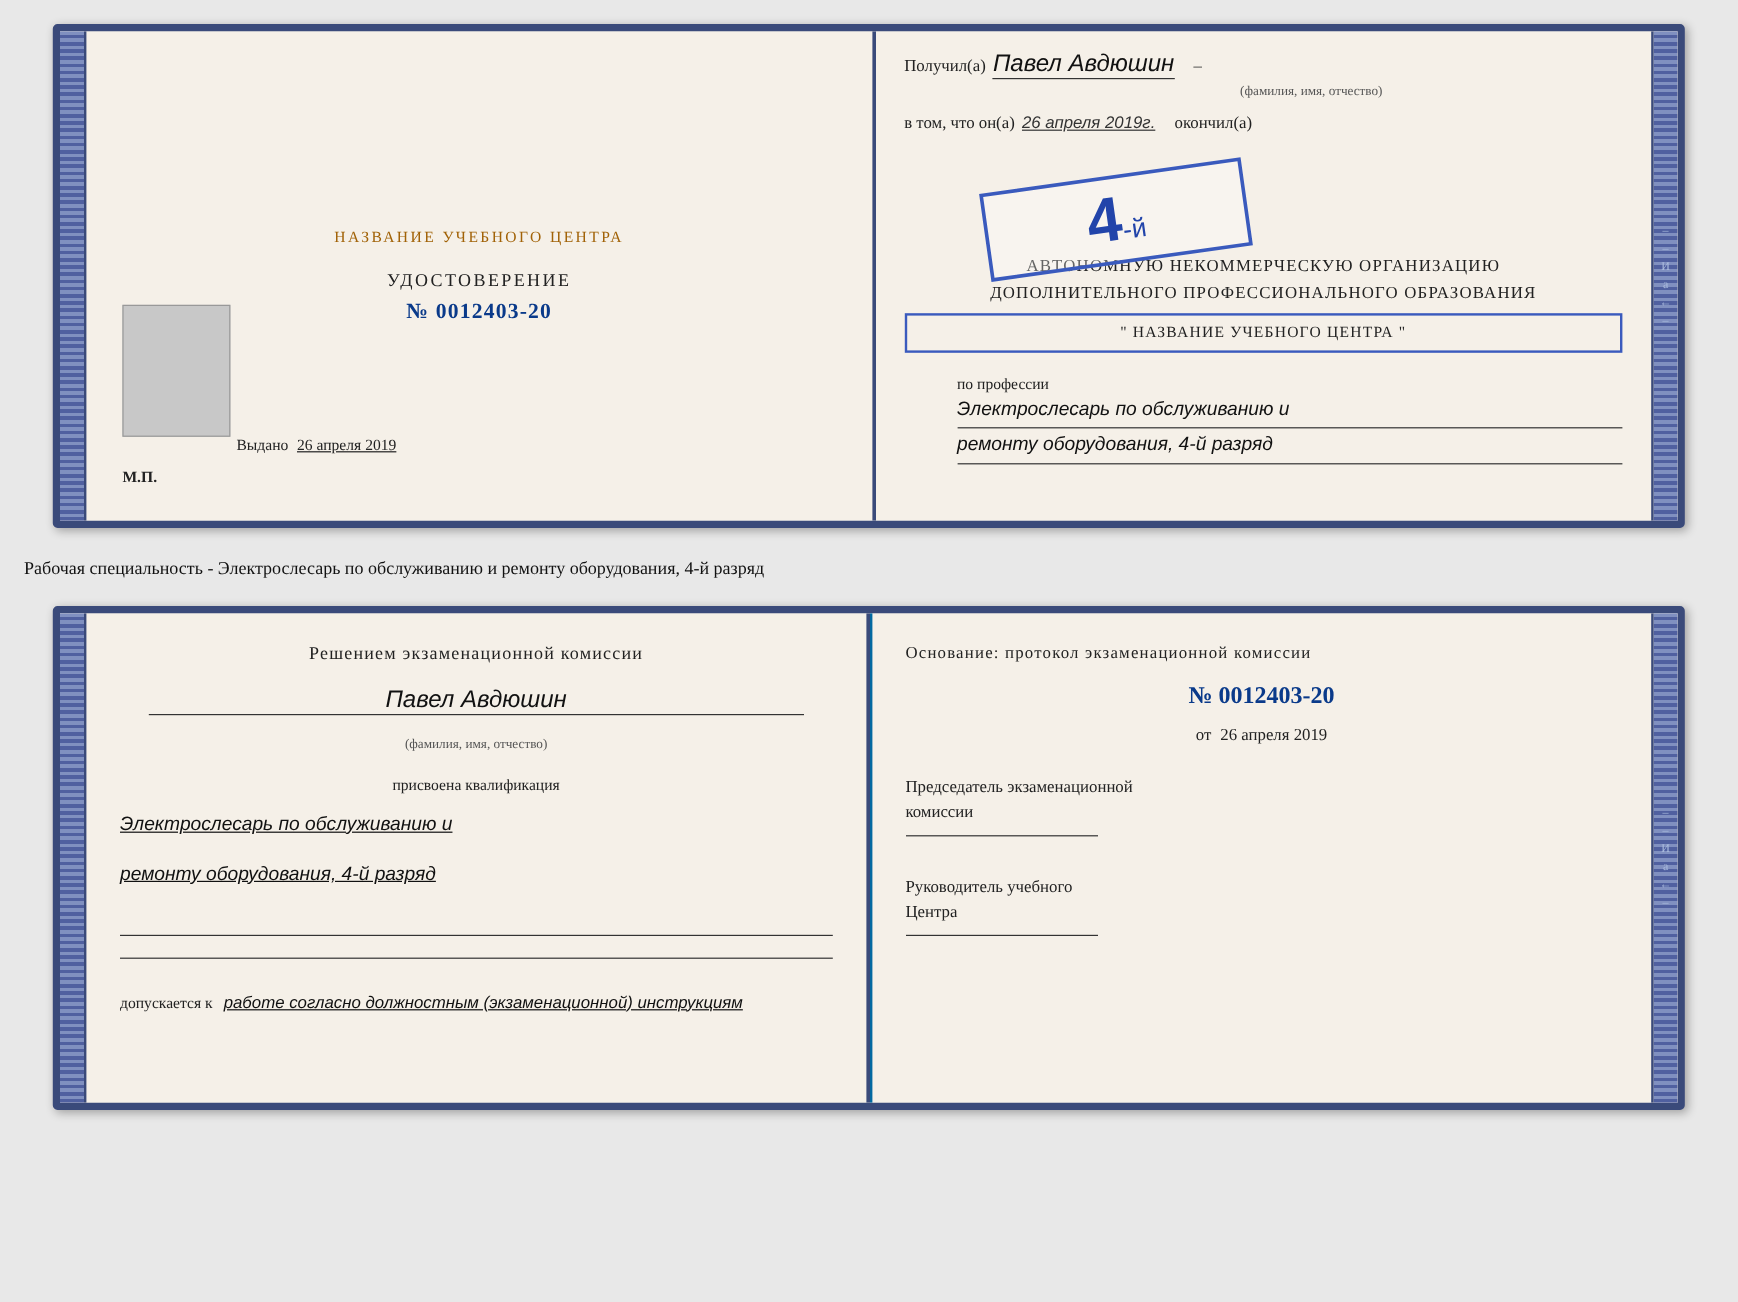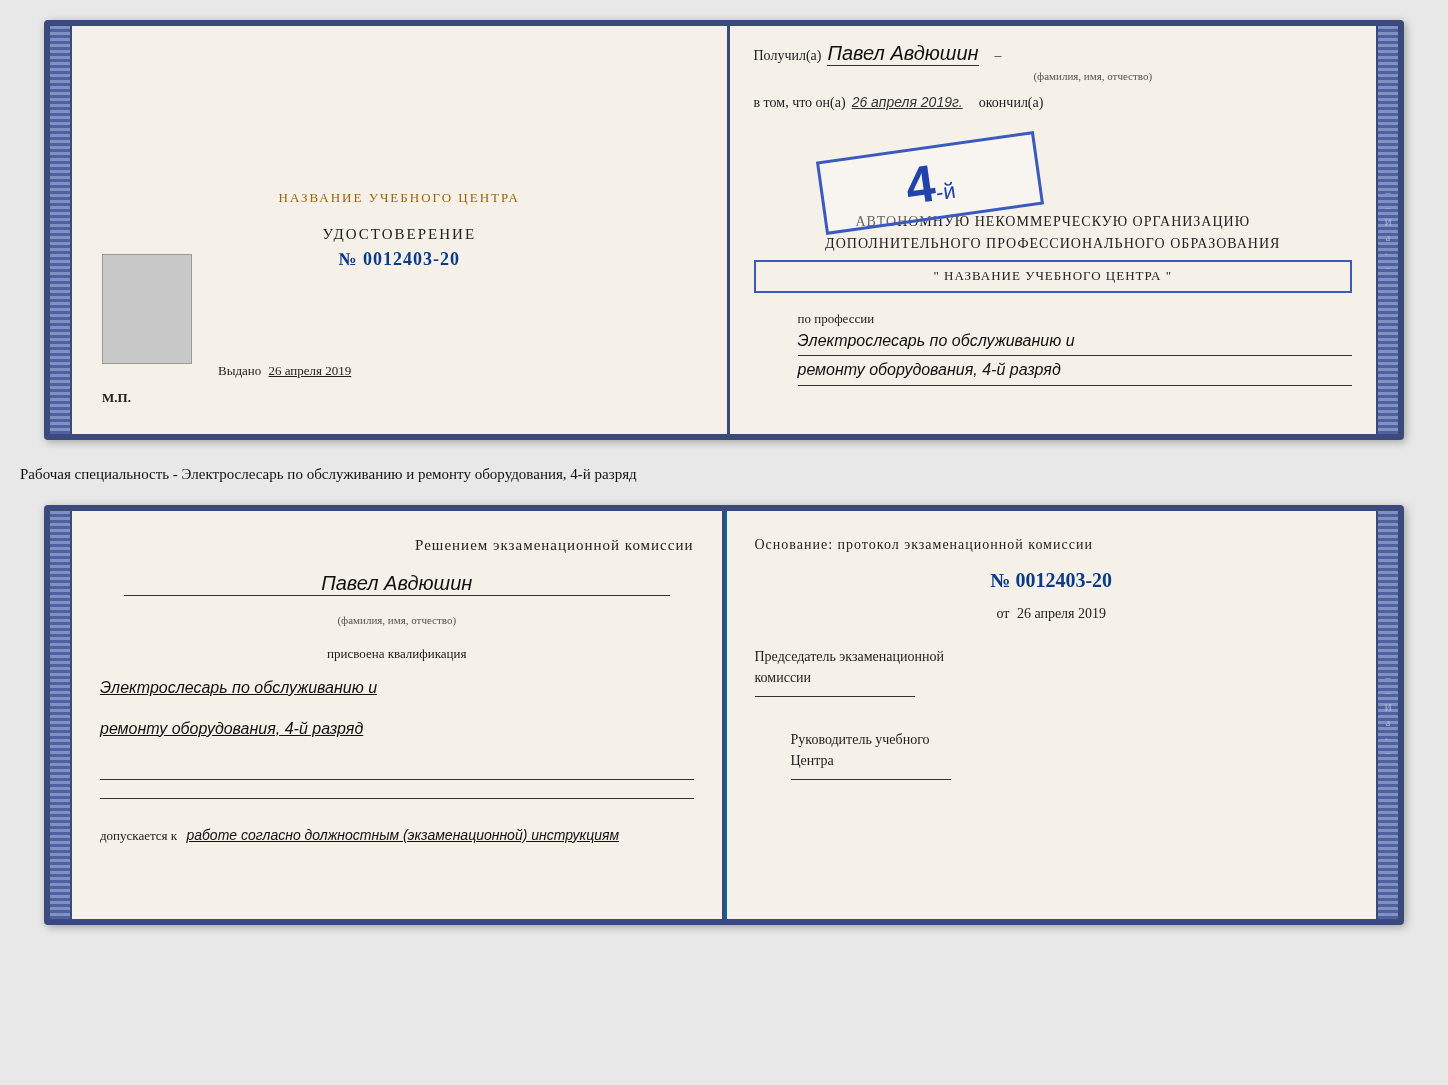--- a/index.html
+++ b/index.html
@@ -123,21 +123,21 @@
       position: absolute;
       left: 30px;
       bottom: 70px;
     }
 
     .vydano-line {
       font-size: 13px;
       color: #222;
       position: absolute;
       bottom: 55px;
-      left: 146px;
+      left: 125px;
     }
 
     .mp-label {
       font-size: 13px;
       color: #222;
       position: absolute;
       bottom: 28px;
       left: 30px;
       font-weight: bold;
     }
@@ -269,21 +269,21 @@
     .bottom-left {
       padding: 24px 28px 20px 28px;
       display: flex;
       flex-direction: column;
       gap: 12px;
     }
 
     .resheniye-title {
       font-size: 15px;
       color: #222;
-      text-align: right;
+      text-align: center;
       letter-spacing: 1px;
       line-height: 1.4;
     }
 
     .handwritten-name-bottom {
       font-family: 'Comic Sans MS', cursive, sans-serif;
       font-size: 20px;
       color: #111;
       font-style: italic;
       text-align: center;
@@ -369,21 +369,20 @@
       border-bottom: 1px solid #333;
       width: 160px;
       margin: 8px 0 4px 0;
     }
 
     .rukovoditel-block {
       font-size: 14px;
       color: #222;
       line-height: 1.5;
       margin-top: 14px;
-      margin-left: 36px;
     }
 
     .additional-lines {
       display: flex;
       flex-direction: column;
       gap: 3px;
       margin-top: 8px;
     }
     .add-line {
       border-bottom: 1px solid #333;

